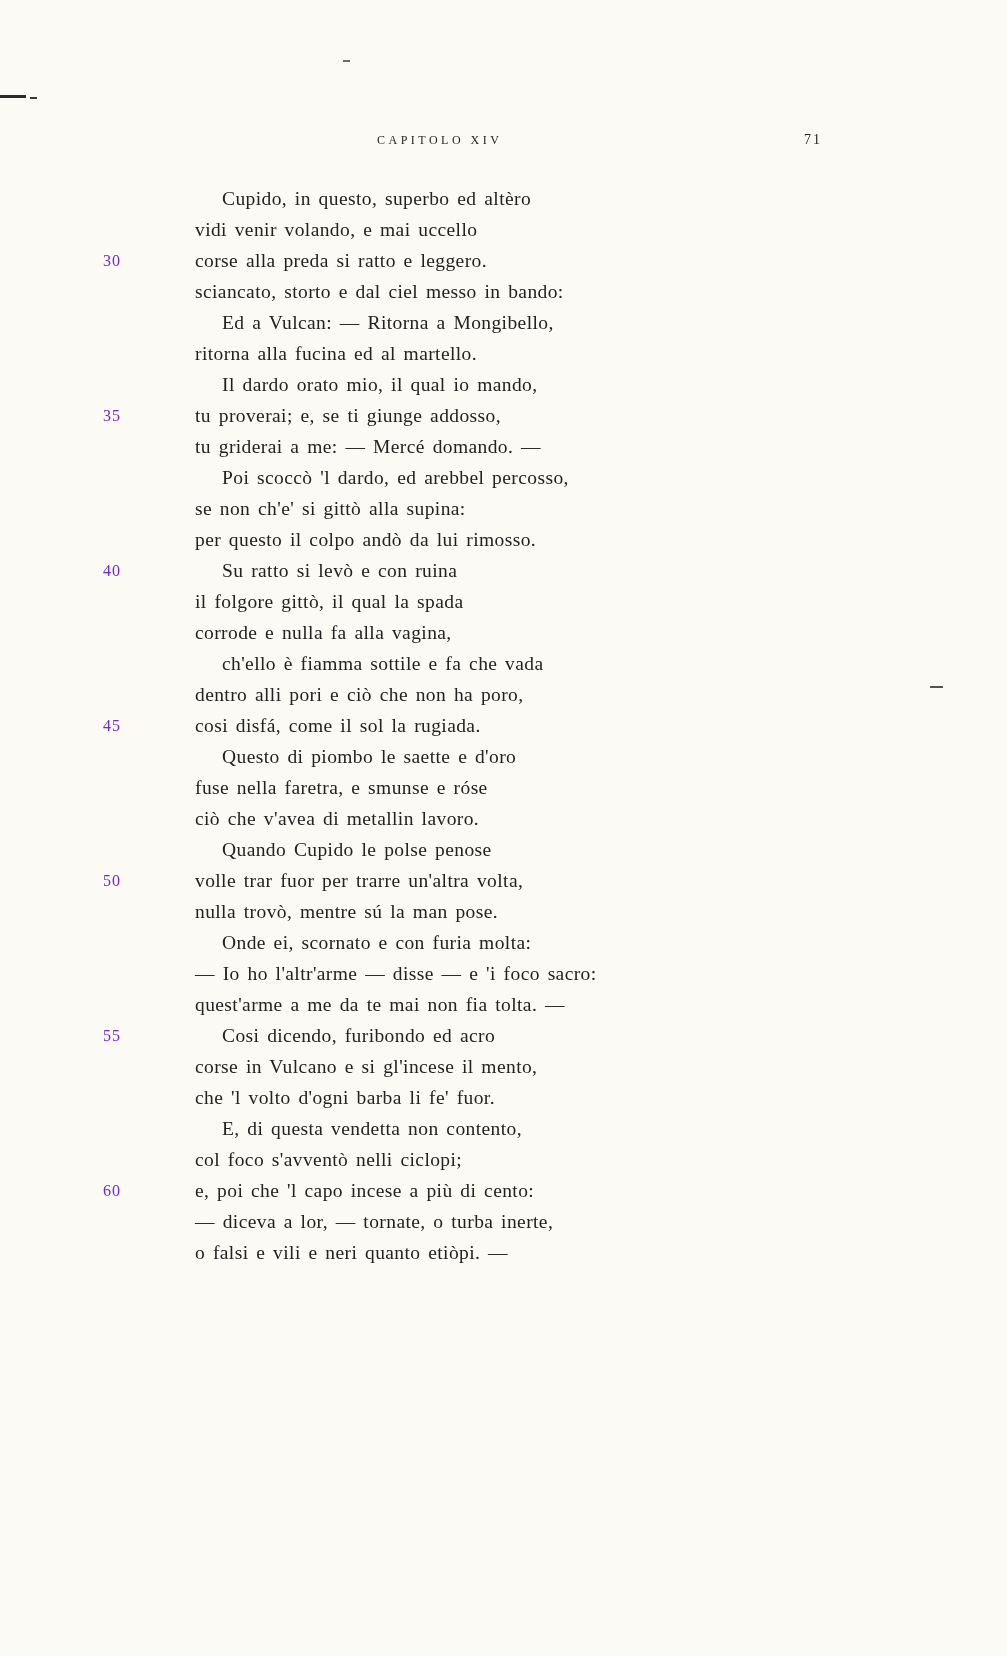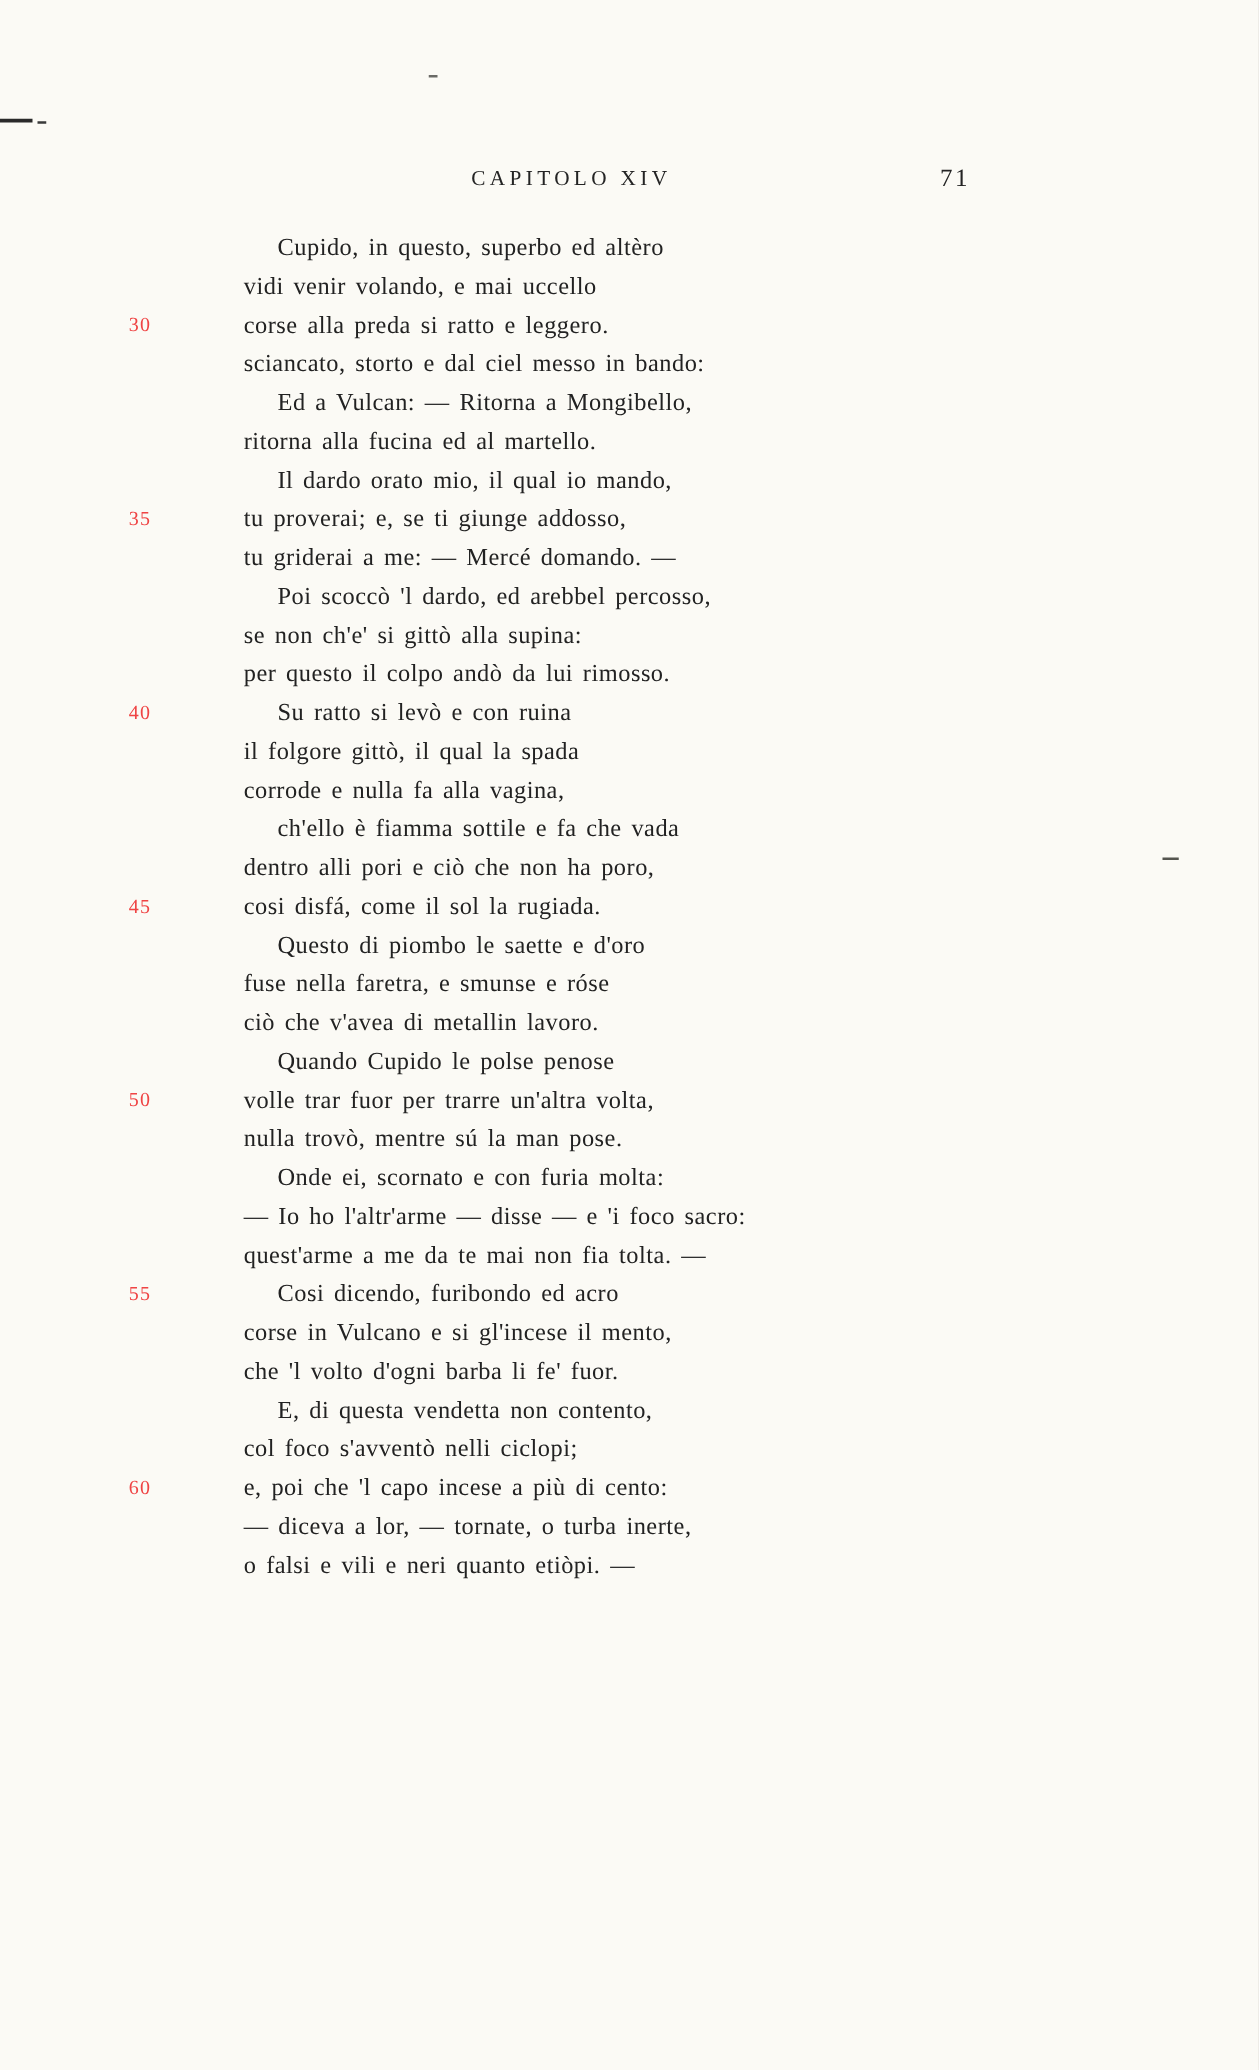--- a/index.html
+++ b/index.html
@@ -22,30 +22,30 @@
     position: absolute;
     top: 131px;
     left: 0;
     width: 1007px;
     height: 24px;
   }
   .chapter-title {
     position: absolute;
     left: 377px;
     top: 2px;
-    font-size: 17px;
+    font-size: 12px;
     letter-spacing: 3.5px;
     color: #242424;
     font-variant: small-caps;
   }
   .page-number {
     position: absolute;
-    left: 752px;
+    left: 804px;
     top: 1px;
-    font-size: 20px;
+    font-size: 14px;
     letter-spacing: 2px;
     color: #242424;
   }
   .poem {
     position: absolute;
     left: 103px;
     top: 183px;
     width: 780px;
   }
   .poem-line {
@@ -55,21 +55,21 @@
     font-size: 19.5px;
     line-height: 31px;
     word-spacing: 2.5px;
     letter-spacing: 0.4px;
     color: #222;
   }
   .line-num {
     flex: 0 0 92px;
     width: 92px;
     font-size: 16px;
-    color: #ef4444;
+    color: #6d28d9;
     letter-spacing: 1px;
   }
   .line-text {
     white-space: pre;
   }
   .poem-line.indent .line-text {
     padding-left: 27px;
   }
   
   .artifact {

